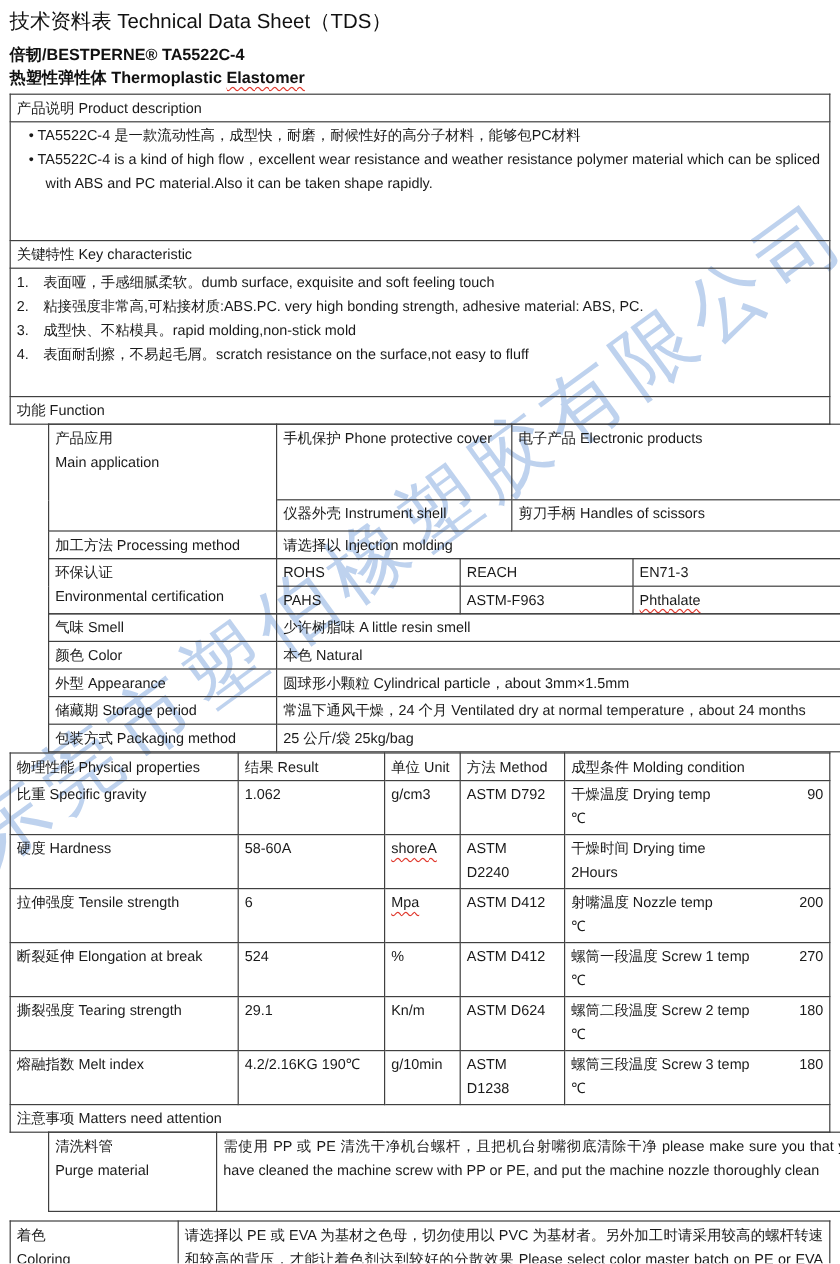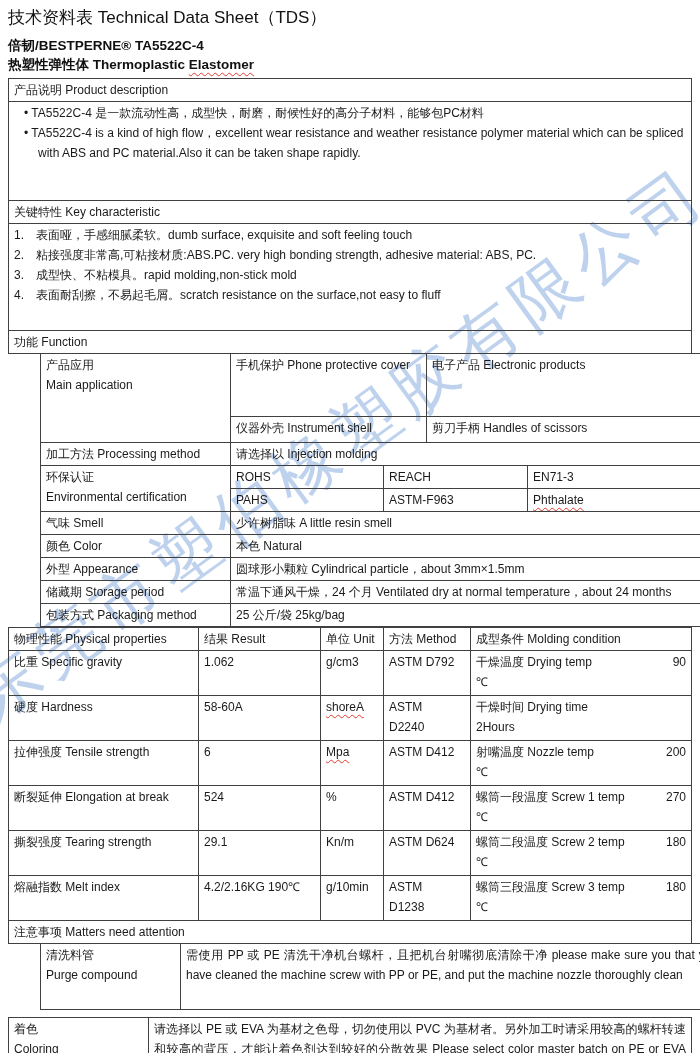--- a/index.html
+++ b/index.html
@@ -308,21 +308,21 @@
 
     <table class="tmerge">
       <colgroup>
           <col style="width:140px">
           <col>
         </colgroup>
       <tbody>
           <tr class="purge-row">
         <td>
           <div>清洗料管</div>
-          <div>Purge compound</div>
+          <div>Purge material</div>
         </td>
         <td class="just">需使用 PP 或 PE 清洗干净机台螺杆，且把机台射嘴彻底清除干净 please make sure you that you have cleaned the machine screw with PP or PE, and put the machine nozzle thoroughly clean</td>
       </tr>
     </tbody>
       </table>
 
     <table class="tgap">
       <colgroup>
           <col style="width:140px">
           <col>

